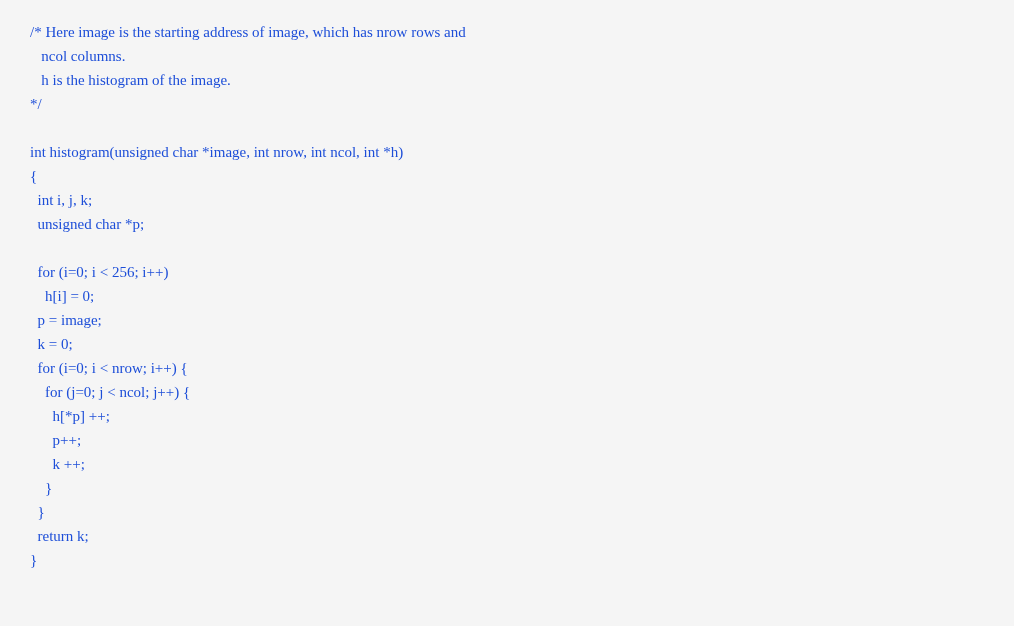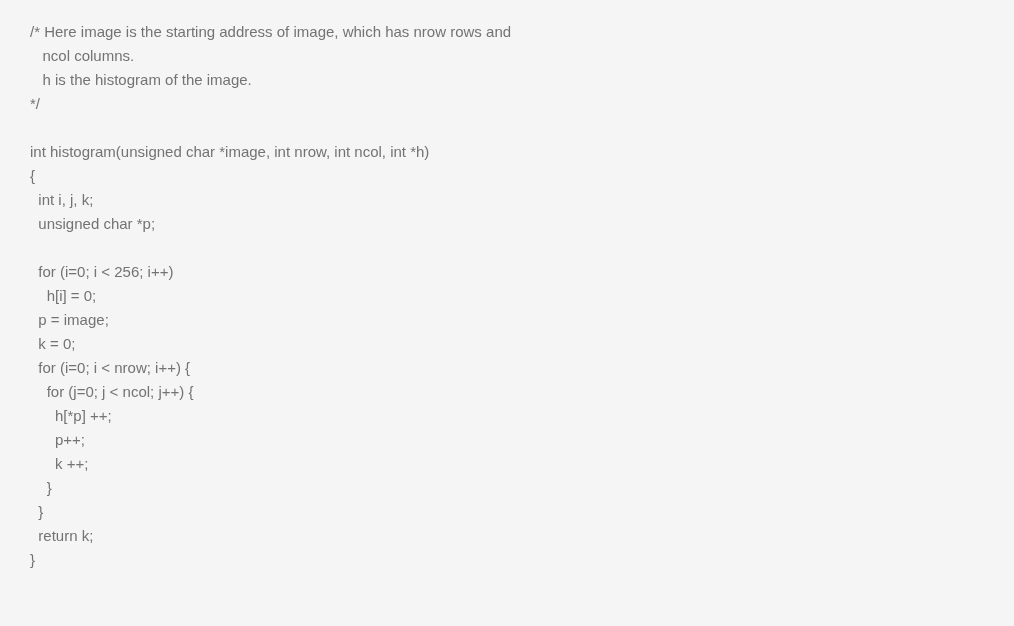--- a/index.html
+++ b/index.html
@@ -22,24 +22,24 @@
 
     .code-container {
       background-color: #f5f5f5;
       width: 1014px;
       height: 626px;
       padding: 20px 30px;
       overflow: hidden;
     }
 
     .code-block {
-      font-family: Liberation Sans, sans-serif;
+      font-family: Liberation Serif, serif;
       font-size: 15px;
       line-height: 1.6;
-      color: #737373;
+      color: #1d4ed8;
       white-space: pre;
     }
   </style>
 </head>
 <body>
 
 <div class="code-container">
   <pre class="code-block" id="code-output">/* Here image is the starting address of image, which has nrow rows and
    ncol columns.
    h is the histogram of the image.

